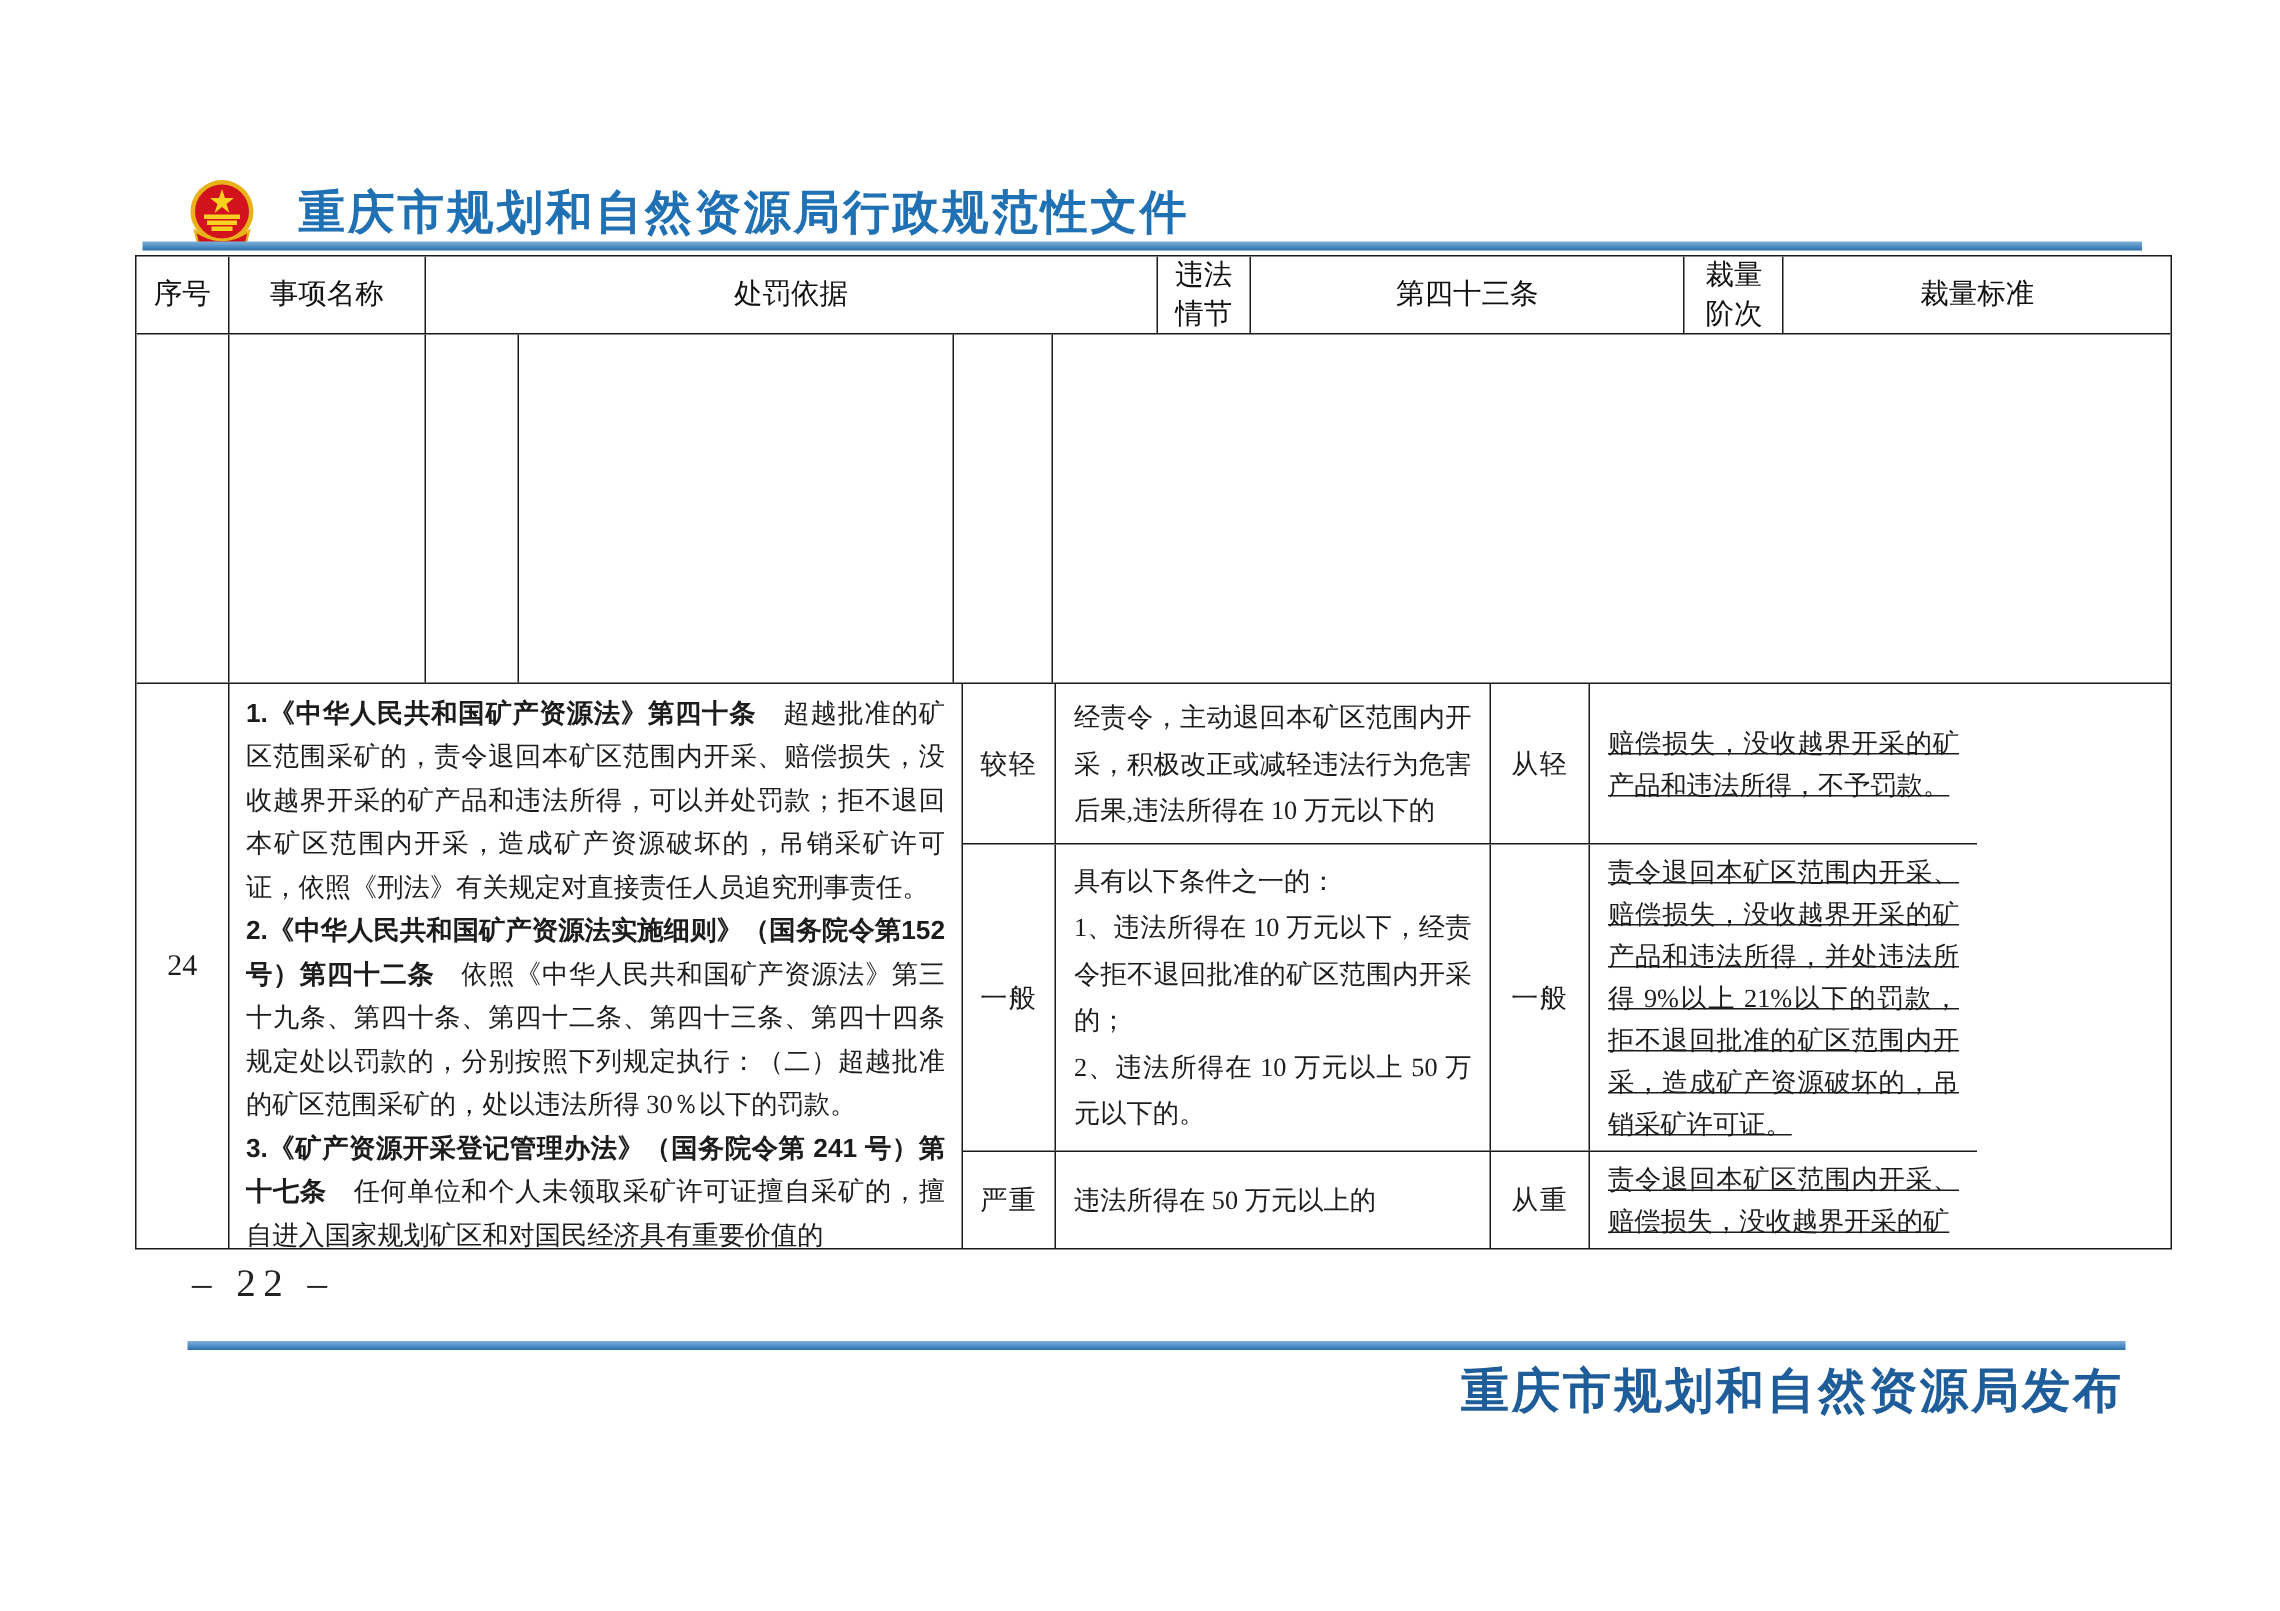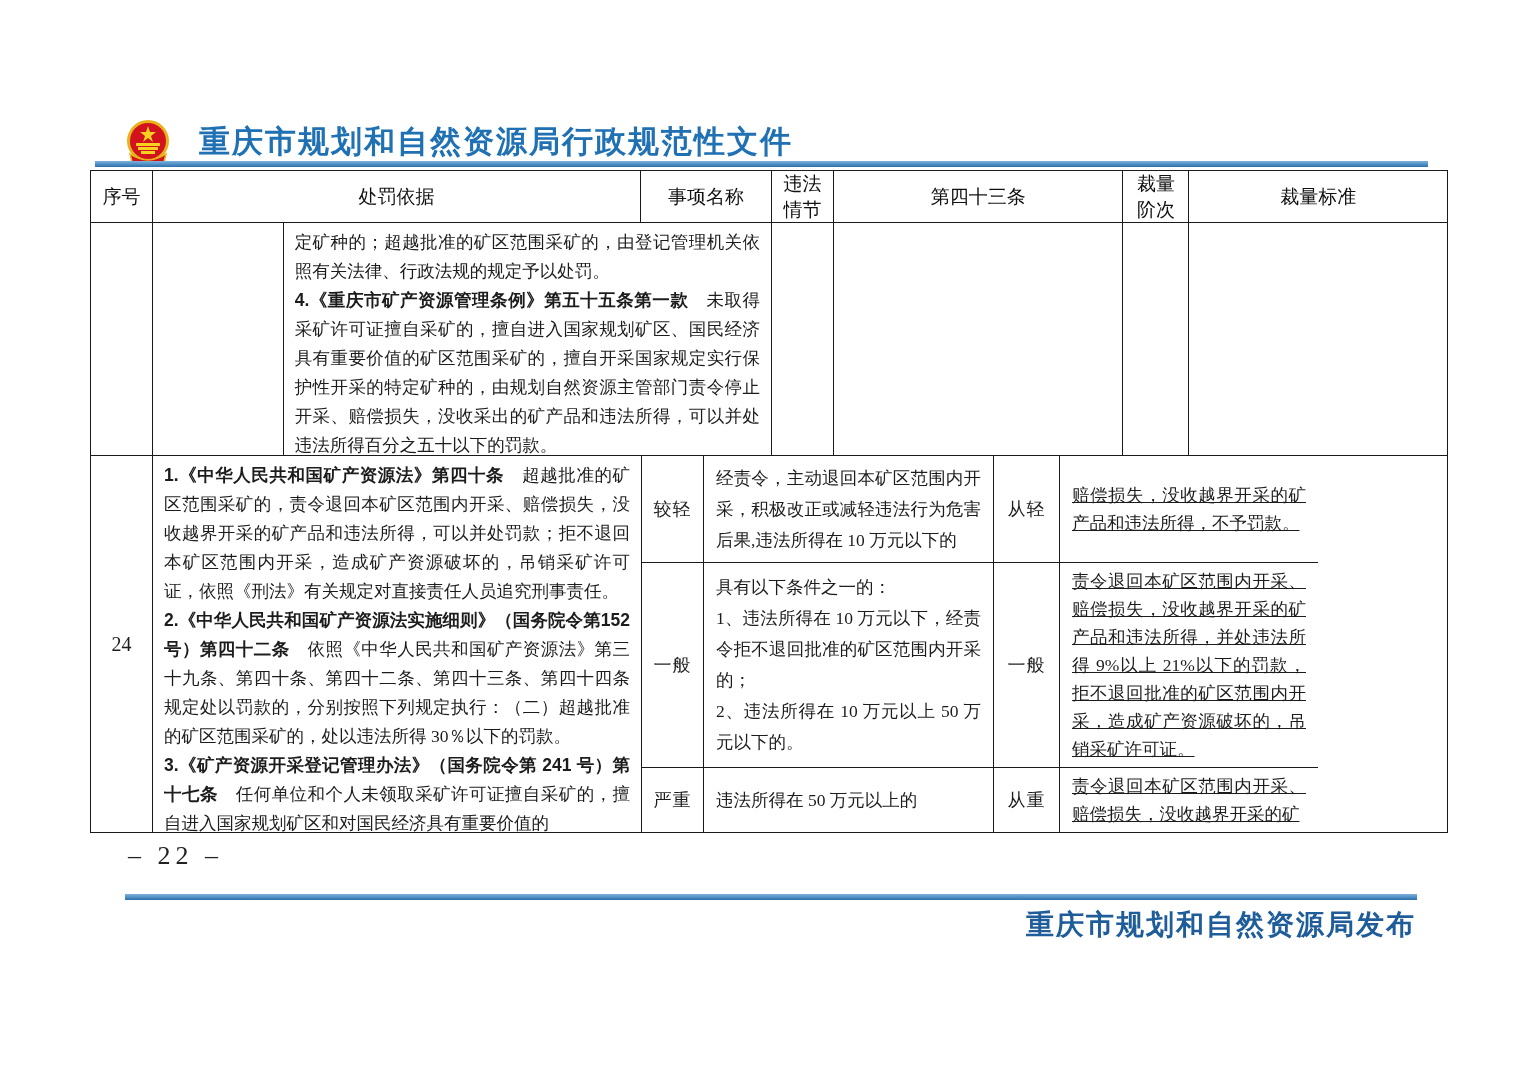--- a/index.html
+++ b/index.html
@@ -41,21 +41,21 @@
     padding:4px 12px;text-decoration:underline; }
   .vctr { display:flex; align-items:center; }
 
   .subwrap { width:676px; display:flex; flex-direction:column; }
   .subrow { display:flex; flex-direction:row; width:100%; }
 
   
   #page-number { left:128px; top:841px; font-size:26px; letter-spacing:5px; color:#222; }
   #footer-rule { left:125px; top:894px; width:1292px; height:6px;
     background:linear-gradient(180deg,#7fb0d9 0%,#4e8ec5 55%,#2e6ea9 100%); }
-  #publisher { right:104px; top:906px; font-size:28px; font-weight:bold;
+  #publisher { right:104px; top:906px; font-size:32px; font-weight:bold;
     color:#1e5d99; letter-spacing:2px; white-space:nowrap; }
 </style>
 </head>
 <body>
 
 <div class="abs" id="emblem">
   <svg width="44" height="50" viewBox="0 0 44 50">
     <circle cx="22" cy="23" r="21" fill="#e8b21a"></circle>
     <circle cx="22" cy="23" r="18" fill="#d2121c"></circle>
     <polygon points="22,8 24,14 30,14 25,18 27,24 22,20 17,24 19,18 14,14 20,14" fill="#f7d11e"></polygon>
@@ -65,33 +65,31 @@
     <path d="M4 36 Q22 48 40 36 L38 44 Q22 52 6 44 Z" fill="#d2121c" stroke="#e8b21a" stroke-width="1.5"></path>
   </svg>
 </div>
 <div class="abs" id="page-title">重庆市规划和自然资源局行政规范性文件</div>
 <div class="abs" id="header-rule"></div>
 
 <div class="abs" id="tbl">
 
   <div class="tr head bb" style="height:52px">
     <div class="cell c1 ctr">序号</div>
+    <div class="cell c2 ctr">事项名称</div>
     <div class="cell c3 ctr">处罚依据</div>
-    <div class="cell c2 ctr">事项名称</div>
     <div class="cell c4 ctr" style="padding:0 10px">违法情节</div>
     <div class="cell c5 ctr">第四十三条</div>
     <div class="cell c6 ctr" style="padding:0 8px">裁量阶次</div>
     <div class="cell c7 ctr">裁量标准</div>
   </div>
 
   <div class="tr bb" style="height:233px">
     <div class="cell c1"></div>
     <div class="cell c2"></div>
-    <div class="cell c3 body-txt pre"><span>定矿种的；超越批准的矿区范围采矿的，由登记管理机关依照有关法律、行政法规的规定予以处罚。
-</span><span class="b">4.《重庆市矿产资源管理条例》第五十五条第一款</span><span>　未取得采矿许可证擅自采矿的，擅自进入国家规划矿区、国民经济具有重要价值的矿区范围采矿的，擅自开采国家规定实行保护性开采的特定矿种的，由规划自然资源主管部门责令停止开采、赔偿损失，没收采出的矿产品和违法所得，可以并处违法所得百分之五十以下的罚款。</span></div>
     <div class="cell c4"></div>
     <div class="cell c5"></div>
     <div class="cell c6"></div>
     <div class="cell c7"></div>
   </div>
 
   <div class="tr" style="height:376px">
     <div class="cell c1 ctr serial">24</div>
     <div class="cell c3 body-txt pre"><span class="b">1.《中华人民共和国矿产资源法》第四十条</span><span>　超越批准的矿区范围采矿的，责令退回本矿区范围内开采、赔偿损失，没收越界开采的矿产品和违法所得，可以并处罚款；拒不退回本矿区范围内开采，造成矿产资源破坏的，吊销采矿许可证，依照《刑法》有关规定对直接责任人员追究刑事责任。
 </span><span class="b">2.《中华人民共和国矿产资源法实施细则》（国务院令第152 号）第四十二条</span><span>　依照《中华人民共和国矿产资源法》第三十九条、第四十条、第四十二条、第四十三条、第四十四条规定处以罚款的，分别按照下列规定执行：（二）超越批准的矿区范围采矿的，处以违法所得 30％以下的罚款。

